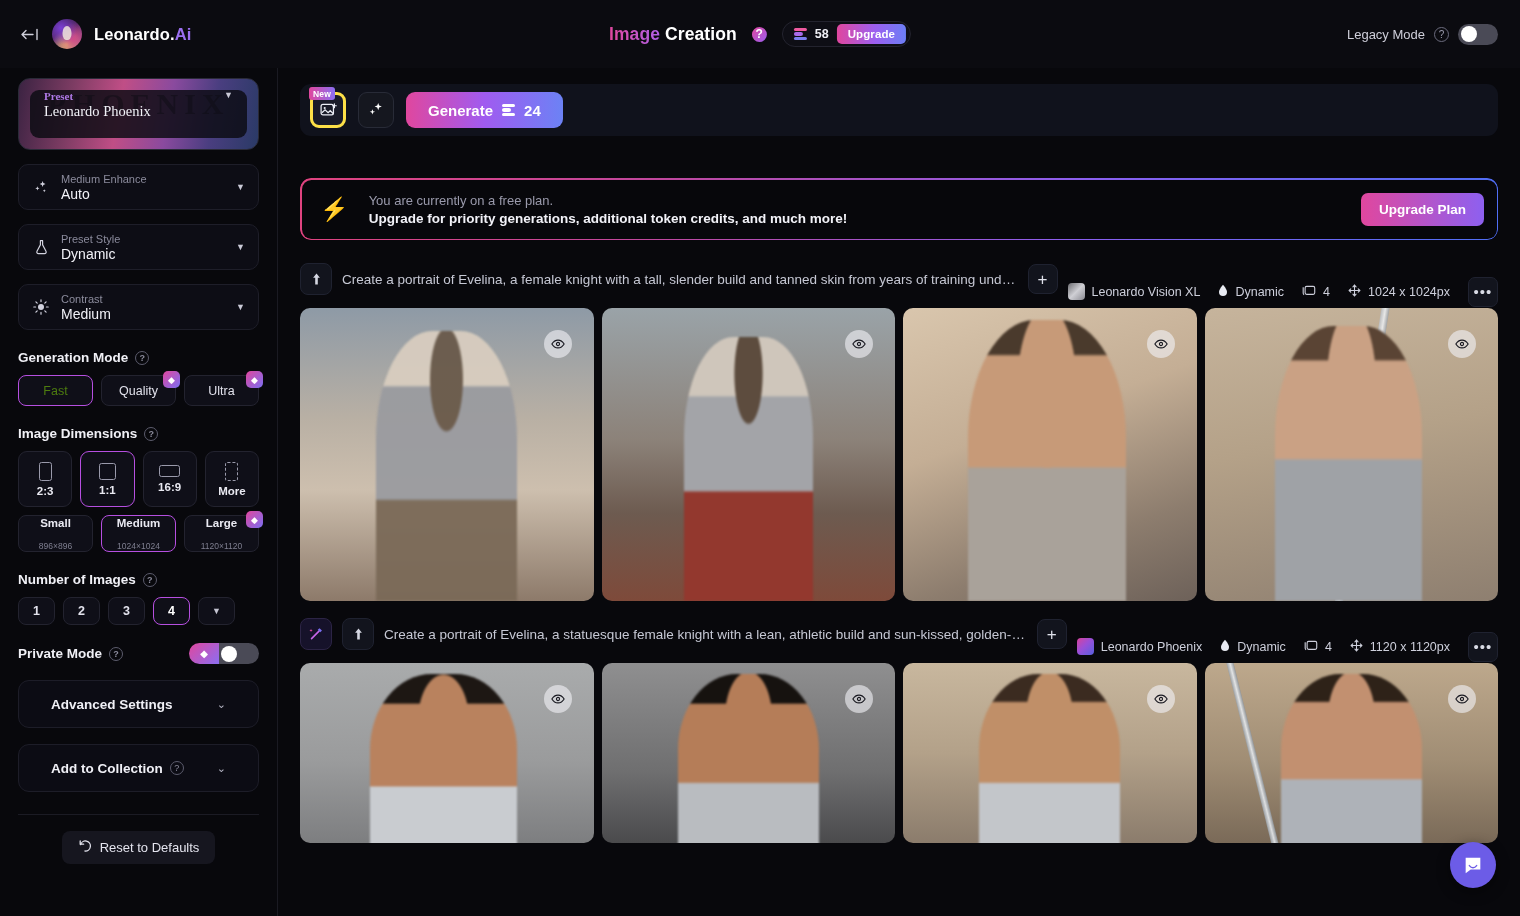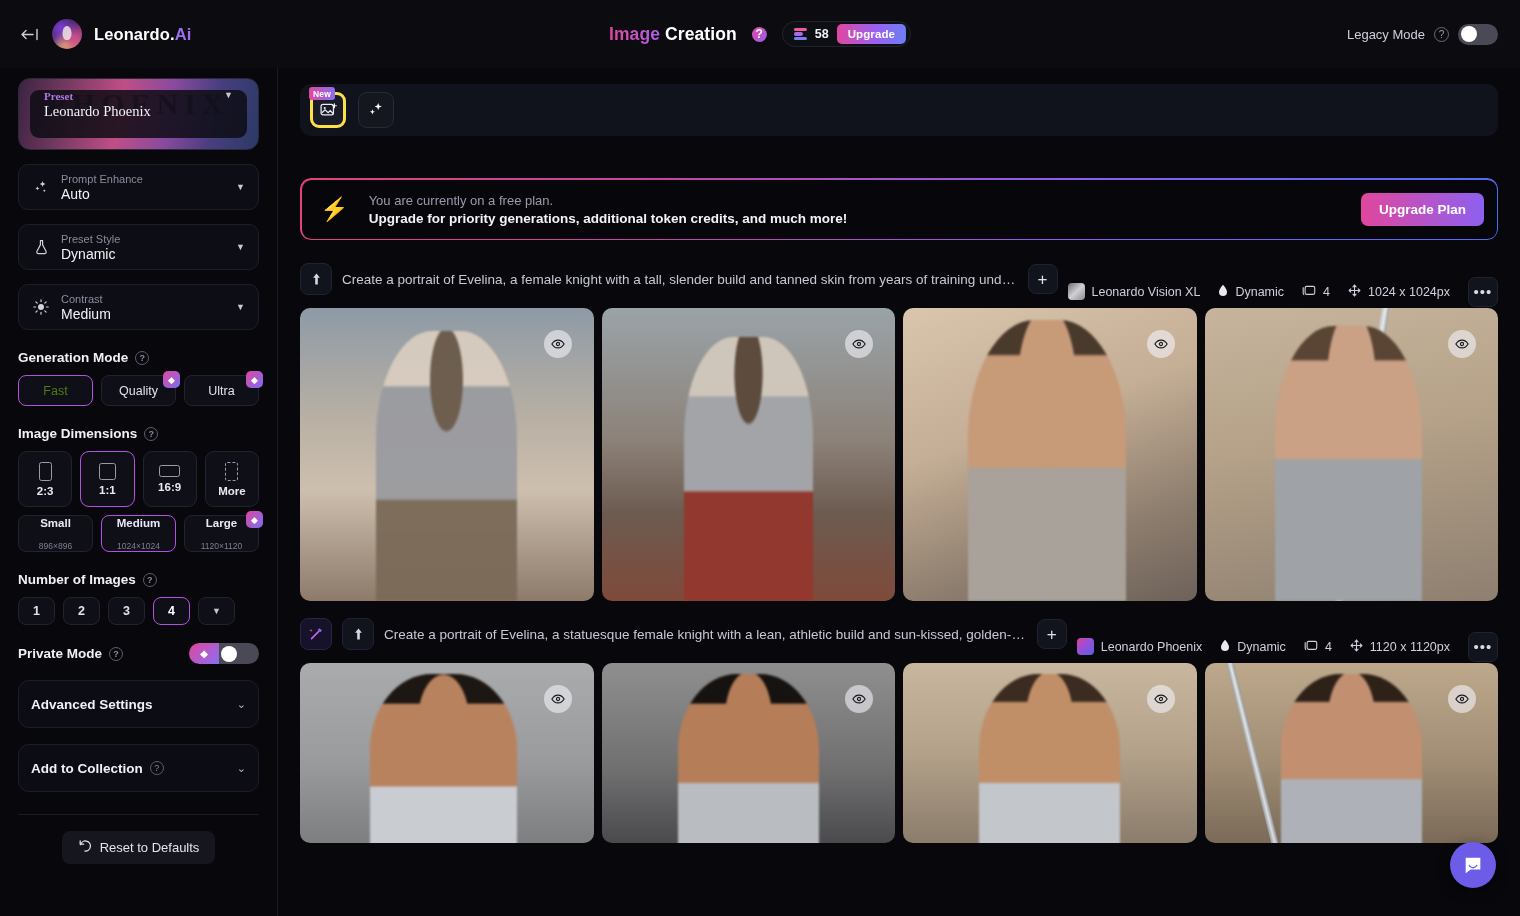--- a/index.html
+++ b/index.html
@@ -218,21 +218,21 @@
     background: linear-gradient(135deg, #e0479e, #8b6ef2);
     display: flex; align-items: center; justify-content: center;
     font-size: 10px; color: #fff;
   }
   .toggle.sm { width: 40px; height: 21px; border-radius: 0 11px 11px 0; background: #4a4a56; }
   .toggle.sm .knob { left: 2px; }
 
   .collapse-panel {
     margin: 16px 18px 0 18px; height: 48px;
     border: 1px solid #1d1d28; border-radius: 11px; background: #0c0c14;
-    display: flex; align-items: center; padding: 0 12px; cursor: pointer;
+    display: flex; align-items: center; padding: 0 32px; cursor: pointer;
   }
   .collapse-panel .cp-title { font-size: 13.5px; font-weight: 700; color: #f0f0f6; }
   .collapse-panel .chev { margin-left: auto; color: #b5b5c4; font-size: 11px; }
 
   .sidebar-divider { margin: 22px 18px 0 18px; height: 1px; background: #1b1b24; }
   .reset-wrap { display: flex; justify-content: center; margin-top: 16px; }
   .reset-btn {
     height: 33px; padding: 0 16px; border-radius: 8px; border: 0;
     background: #16161f; color: #e4e4ee; font-size: 13px; font-weight: 500;
     display: flex; align-items: center; gap: 8px; cursor: pointer; font-family: inherit;
@@ -460,21 +460,21 @@
 
       <div class="select-row">
         <span class="lic">
           <svg width="16" height="16" viewBox="0 0 16 16" fill="#d2d2de">
               <path d="M9.6 2l.75 2.1L12.5 5l-2.15.9L9.6 8l-.75-2.1L6.7 5l2.15-.9z"></path>
               <path d="M4.4 7.2l.55 1.5 1.55.65-1.55.65L4.4 11.5l-.55-1.5L2.3 9.35l1.55-.65z"></path>
               <path d="M11.3 10.2l.4 1.1 1.1.45-1.1.45-.4 1.1-.4-1.1-1.1-.45 1.1-.45z"></path>
             </svg>
         </span>
         <div class="field-texts">
-          <span class="field-label">Prompt Enhance</span>
+          <span class="field-label">Medium Enhance</span>
           <span class="field-value">Auto</span>
         </div>
         <span class="caret">▼</span>
       </div>
 
       <div class="select-row">
         <span class="lic">
           <svg width="15" height="16" viewBox="0 0 15 16" fill="none" stroke="#d2d2de" stroke-width="1.2">
             <path d="M6 1.6h3M6.4 1.6v4.2L3 12.2a1.7 1.7 0 001.5 2.5h6a1.7 1.7 0 001.5-2.5L8.6 5.8V1.6"></path>
           </svg>
@@ -625,20 +625,29 @@
             <path d="M3 12.4l3.4-3.2 3.2 3 2.2-2 3.4 3.2"></path>
             <path d="M16.2 3v4M14.2 5h4" stroke-linecap="round"></path>
           </svg>
         </div>
         <div class="spark-btn">
           <svg width="20" height="20" viewBox="0 0 20 20" fill="#ffffff">
             <path d="M12.2 3l.95 2.6L15.8 6.6l-2.65 1L12.2 10.2l-.95-2.6L8.6 6.6l2.65-1z"></path>
             <path d="M6.4 9.2l.72 1.95 1.95.72-1.95.72L6.4 14.6l-.72-2.01-1.95-.72 1.95-.72z"></path>
           </svg>
         </div>
+        <button class="generate-btn">
+          <span>Generate</span>
+          <span class="token-ico">
+              <i style="background:#fff"></i>
+              <i style="background:#fff"></i>
+              <i style="background:#fff"></i>
+            </span>
+          <span>24</span>
+        </button>
       </div>
 
       <div class="free-banner">
         <span class="bolt">⚡</span>
         <div class="banner-texts">
           <span class="banner-line1">You are currently on a free plan.</span>
           <span class="banner-line2">Upgrade for priority generations, additional token credits, and much more!</span>
         </div>
         <button class="upgrade-plan-btn">Upgrade Plan</button>
       </div>

